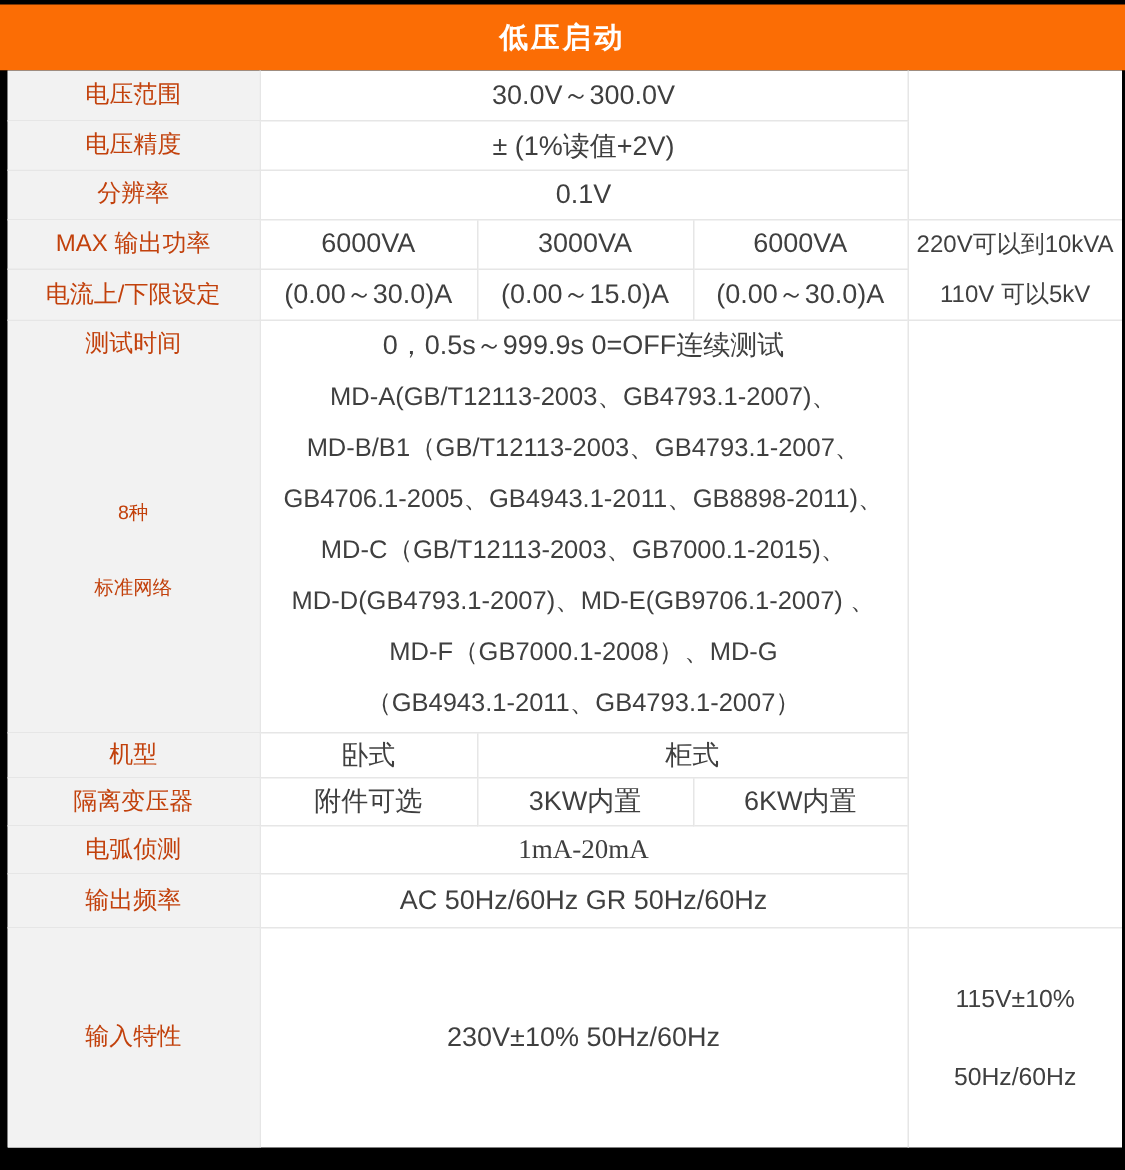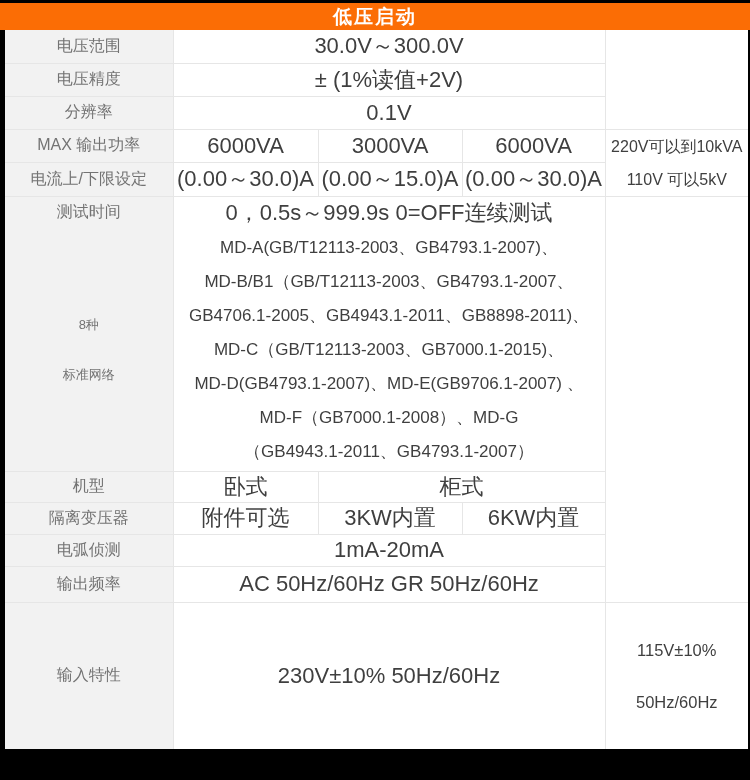--- a/index.html
+++ b/index.html
@@ -15,57 +15,57 @@
   }
   .top-strip{height:3px;background:#000;}
   .bar{
     background:#fb6d05;
     color:#ffffff;
     font-size:19px;
     font-weight:bold;
     letter-spacing:2px;
     display:flex;align-items:center;justify-content:center;
   }
-  .bar1{height:27px;width:750px;}
+  .bar1{height:44px;width:750px;}
   .bar2{height:28px;width:743px;}
   .frame{padding:0 2px 0 5px;background:#000;}
   .content{background:#ffffff;width:743px;}
   table{
     border-collapse:collapse;
     table-layout:fixed;
     width:743px;
     color:#3f3f3f;
   }
   td{
     border:1px solid #e6e6e6;
     text-align:center;
     vertical-align:middle;
-    font-size:22px;
+    font-size:18px;
     padding:0;
     overflow:hidden;
     white-space:nowrap;
   }
   td:first-child{border-left:0;}
   td:last-child{border-right:0;}
   tr:first-child td{border-top:0;}
   tr:last-child td{border-bottom:0;}
   .lbl{
     background:#f2f2f2;
-    color:#737373;
+    color:#c2410c;
     font-size:16px;
   }
   .t1 tr{height:33px;}
   .note{font-size:16px;line-height:33px;}
   .netlabel{line-height:50px;font-size:13px;}
   .netlines{line-height:34px;font-size:17px;}
   .tall-note{font-size:16.5px;line-height:52px;}
   .r-big{height:242px;}
   .r-model{height:30px;}
   .r-trans{height:32px;}
-  .r-arc{height:32px;}
+  .r-arc{height:32px;font-family:Liberation Serif, serif;}
   .r-freq{height:36px;}
   .r-input{height:147px;}
 </style>
 </head>
 <body>
 
 <div class="page">
   <div class="top-strip"></div>
 
   <div class="bar bar1">

